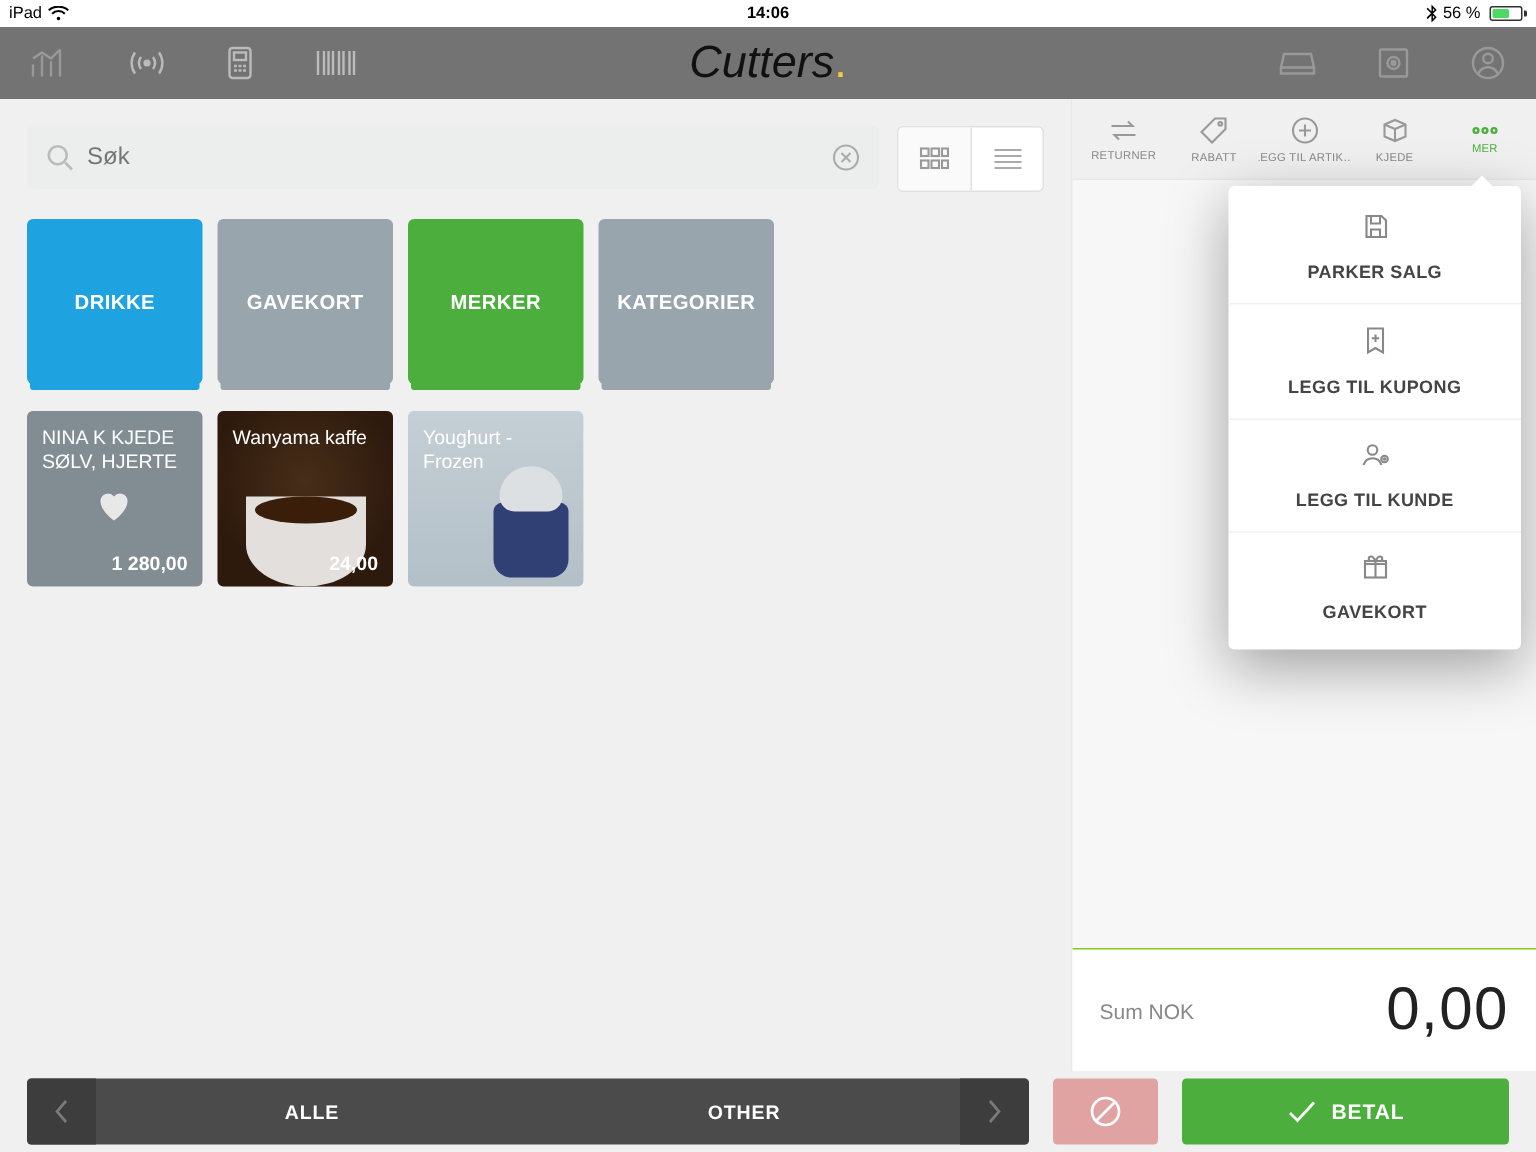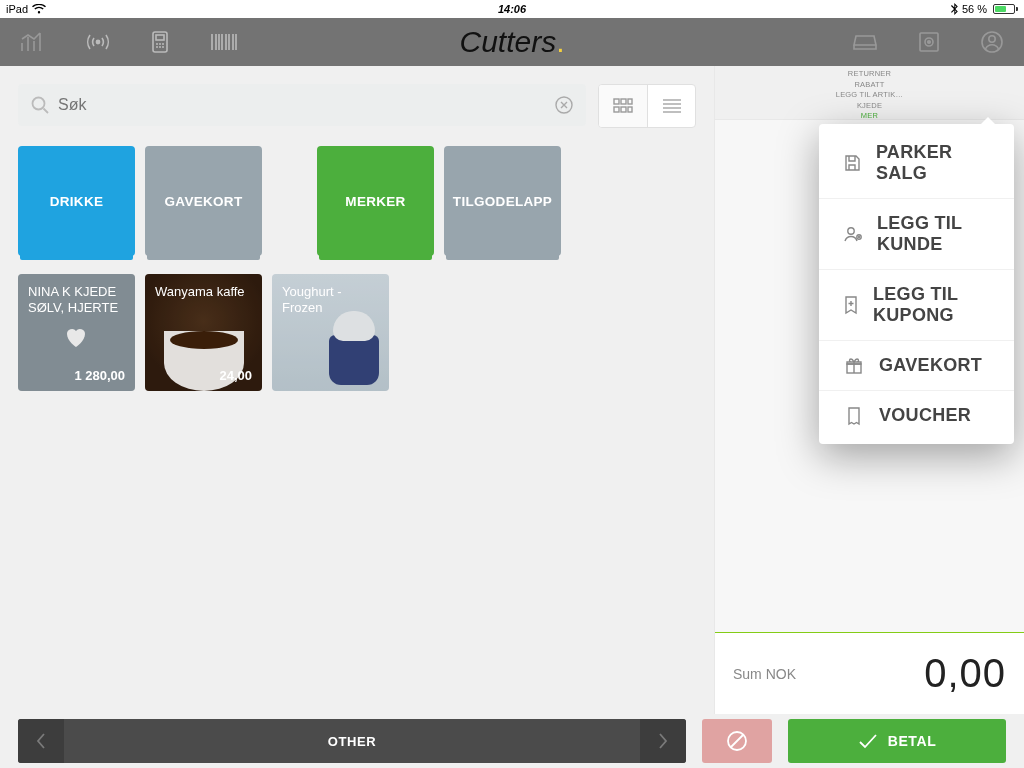--- a/index.html
+++ b/index.html
@@ -1,21 +1,21 @@
 <!DOCTYPE html>
 <html><head>
 <meta charset="utf-8">
 <style>
   * { margin: 0; padding: 0; box-sizing: border-box; font-family: -apple-system, "Helvetica Neue", Arial, sans-serif; }
   body { background: #f0f0f0; width: 1024px; height: 768px; overflow: hidden; position: relative; }
 
   
   .status-bar { height: 18px; background: #fff; display: flex; align-items: center; justify-content: space-between; padding: 0 6px; font-size: 11px; font-weight: 500; }
   .status-left, .status-right { display: flex; align-items: center; gap: 4px; }
-  .status-center { position: absolute; left: 50%; transform: translateX(-50%); font-weight: 600; font-style: italic; }
+  .status-center { position: absolute; left: 50%; transform: translateX(-50%); font-weight: 600; }
   .battery { display: inline-flex; align-items: center; }
   .battery-body { width: 22px; height: 10px; border: 1px solid #333; border-radius: 2px; position: relative; margin-left: 2px; }
   .battery-fill { position: absolute; left: 1px; top: 1px; bottom: 1px; width: 56%; background: #4cd964; border-radius: 1px; }
   .battery-tip { width: 2px; height: 4px; background: #333; margin-left: 1px; border-radius: 0 1px 1px 0; }
 
   
   .appbar { height: 48px; background: #737373; display: flex; align-items: center; justify-content: space-between; padding: 0 20px; position: relative; }
   .appbar-left, .appbar-right { display: flex; gap: 40px; align-items: center; }
   .appbar .icn { color: #888; }
   .logo { position: absolute; left: 50%; transform: translateX(-50%); font-family: "Brush Script MT", cursive; font-size: 30px; font-style: italic; color: #111; font-weight: 500; }
@@ -35,47 +35,47 @@
   .view-toggle { display: flex; background: #fff; border: 1px solid #e0e0e0; border-radius: 4px; overflow: hidden; }
   .view-btn { width: 48px; height: 42px; display: flex; align-items: center; justify-content: center; color: #888; }
   .view-btn.active { background: #fafafa; }
   .view-btn + .view-btn { border-left: 1px solid #e0e0e0; }
 
   
   .cat-row { display: flex; gap: 10px; margin-bottom: 18px; }
   .cat-tile { width: 117px; height: 110px; border-radius: 4px; display: flex; align-items: center; justify-content: center; font-size: 13.5px; font-weight: 700; letter-spacing: .3px; color: #fff; position: relative; box-shadow: 0 4px 0 -2px rgba(0,0,0,.15); }
   .cat-blue  { background: #1fa3e0; box-shadow: 0 6px 0 -2px #1fa3e0; }
   .cat-gray  { background: #98a5ad; box-shadow: 0 6px 0 -2px #98a5ad; }
-  .cat-green { background: #4caf3d; box-shadow: 0 6px 0 -2px #4caf3d; margin-left: 45px; }
+  .cat-green { background: #4caf3d; box-shadow: 0 6px 0 -2px #4caf3d; }
 
   
   .prod-row { display: flex; gap: 10px; }
   .prod-tile { width: 117px; height: 117px; border-radius: 4px; background: #9aa5ac; color: #fff; position: relative; overflow: hidden; background-size: cover; background-position: center; }
   .prod-tile .shade { position: absolute; inset: 0; background: rgba(100,110,118,.45); }
   .prod-name { position: absolute; top: 10px; left: 10px; right: 10px; font-size: 13px; font-weight: 500; line-height: 1.25; }
   .prod-price { position: absolute; bottom: 8px; right: 10px; font-size: 13px; font-weight: 700; }
   .prod-heart { position: absolute; top: 52px; left: 46px; color: #ddd; }
   .prod-tile.coffee { background: radial-gradient(circle at 50% 40%, #4a2f1a 0%, #2b180c 70%); }
   .coffee-cup { position:absolute; bottom:0; left:50%; transform:translateX(-50%); width:80px; height:60px; background:#fff; border-radius:0 0 40px 40px/0 0 28px 28px; }
   .coffee-cup::before { content:""; position:absolute; top:0; left:6px; right:6px; height:18px; background:#3a1d08; border-radius:50%; }
   .prod-tile.yogurt { background: linear-gradient(#dfe8ee,#c7d4db); }
   .yogurt-cup { position:absolute; bottom:6px; right:10px; width:50px; height:50px; background:#1a2a6c; border-radius:6px 6px 12px 12px; }
   .yogurt-top { position:absolute; bottom:50px; right:14px; width:42px; height:30px; background:#fff; border-radius:20px 20px 10px 10px; }
 
   
-  .rt-toolbar { height: 54px; background: #f0f0f0; display: flex; justify-content: space-around; align-items: center; border-bottom: 1px solid #e8e8e8; padding: 0 4px; flex-direction: column; }
+  .rt-toolbar { height: 54px; background: #f0f0f0; display: flex; justify-content: space-around; align-items: center; border-bottom: 1px solid #e8e8e8; padding: 0 4px; }
   .rt-btn { flex: 1; text-align: center; font-size: 7.5px; color: #888; letter-spacing: .2px; display: flex; flex-direction: column; align-items: center; gap: 3px; overflow: hidden; }
   .rt-btn.active { color: #4caf3d; }
   .rt-btn .lbl { white-space: nowrap; }
   .rt-btn svg { display:block; }
 
   
   .more-menu { position: absolute; top: 58px; right: 10px; width: 195px; background: #fff; border-radius: 4px; box-shadow: 0 12px 40px rgba(0,0,0,.35); padding: 4px 0; z-index: 20; }
   .more-menu::before { content:""; position:absolute; top:-7px; right:18px; width:0; height:0; border-left:8px solid transparent; border-right:8px solid transparent; border-bottom:8px solid #fff; }
-  .more-item { display: flex; align-items: center; gap: 14px; padding: 14px 24px; font-size: 18px; font-weight: 700; color: #444; letter-spacing: .3px; }
+  .more-item { display: flex; align-items: center; gap: 14px; padding: 14px 4px; font-size: 12px; font-weight: 700; color: #444; letter-spacing: .3px; flex-direction: column; }
   .more-item + .more-item { border-top: 1px solid #f0f0f0; }
   .more-item .mi-icon { color: #888; width: 22px; display: flex; justify-content: center; }
 
   
   .sum-row { margin-top: auto; background: #fff; padding: 18px 18px 18px 18px; display: flex; align-items: center; justify-content: space-between; border-top: 1px solid #84cc16; position: relative; }
   .sum-row::after{ content:""; position:absolute; left:0; right:0; bottom:-6px; height:12px;
     background: radial-gradient(circle at 6px 0, #fff 5px, transparent 5px) repeat-x; background-size:12px 12px; }
   .sum-label { font-size: 14px; color: #888; }
   .sum-value { font-size: 40px; font-weight: 300; color: #222; letter-spacing: 1px; }
 
@@ -210,21 +210,21 @@
       <div class="cat-tile cat-blue">
           <span>DRIKKE</span>
         </div>
       <div class="cat-tile cat-gray">
           <span>GAVEKORT</span>
         </div>
       <div class="cat-tile cat-green">
           <span>MERKER</span>
         </div>
       <div class="cat-tile cat-gray">
-          <span>TILGODELAPP</span>
+          <span>KATEGORIER</span>
         </div>
     </div>
 
     <div class="prod-row">
       <div class="prod-tile">
         <div class="shade"></div>
         <span class="icn prod-heart">
             <svg width="24" height="22" viewBox="0 0 24 22" fill="#e8e8e8">
               <path d="M12 21s-9-6-9-13a5 5 0 019-3 5 5 0 019 3c0 7-9 13-9 13z"></path>
             </svg>
@@ -287,74 +287,69 @@
     </div>
 
     <div class="more-menu">
       <div class="more-item">
           <span class="mi-icon">
             <svg width="18" height="18" viewBox="0 0 18 18" fill="none" stroke="#888" stroke-width="1.4">
               <path d="M3 2h10l3 3v11H3zM6 2v5h6V2M6 16v-5h6v5"></path>
             </svg>
           </span>
           <span>PARKER SALG</span>
+        </div>
+      <div class="more-item">
+          <span class="mi-icon">
+            <svg width="16" height="20" viewBox="0 0 16 20" fill="none" stroke="#888" stroke-width="1.4">
+              <path d="M3 2h10v16l-5-3-5 3zM8 6v5M5.5 8.5h5"></path>
+            </svg>
+          </span>
+          <span>LEGG TIL KUPONG</span>
         </div>
       <div class="more-item">
           <span class="mi-icon">
             <svg width="20" height="18" viewBox="0 0 20 18" fill="none" stroke="#888" stroke-width="1.4">
               <circle cx="8" cy="6" r="3.2"></circle>
               <path d="M2 16c1-3 3.4-4.5 6-4.5S13 13 14 16"></path>
               <circle cx="16" cy="12" r="2.2"></circle>
               <path d="M16 10.8v2.4M14.8 12h2.4"></path>
             </svg>
           </span>
           <span>LEGG TIL KUNDE</span>
         </div>
       <div class="more-item">
           <span class="mi-icon">
-            <svg width="16" height="20" viewBox="0 0 16 20" fill="none" stroke="#888" stroke-width="1.4">
-              <path d="M3 2h10v16l-5-3-5 3zM8 6v5M5.5 8.5h5"></path>
-            </svg>
-          </span>
-          <span>LEGG TIL KUPONG</span>
-        </div>
-      <div class="more-item">
-          <span class="mi-icon">
             <svg width="20" height="18" viewBox="0 0 20 18" fill="none" stroke="#888" stroke-width="1.4">
               <rect x="3" y="7" width="14" height="9"></rect>
               <path d="M3 7h14V5H3zM10 5v11M7 5c-2 0-2-3 0-3 1.5 0 3 3 3 3M13 5c2 0 2-3 0-3-1.5 0-3 3-3 3"></path>
             </svg>
           </span>
           <span>GAVEKORT</span>
-        </div>
-      <div class="more-item">
-          <span class="mi-icon">
-            <svg width="16" height="20" viewBox="0 0 16 20" fill="none" stroke="#888" stroke-width="1.4">
-              <path d="M3 2h10v16l-2.5-1.5L8 18l-2.5-1.5L3 18z"></path>
-            </svg>
-          </span>
-          <span>VOUCHER</span>
         </div>
     </div>
 
     <div class="sum-row">
       <span class="sum-label">Sum NOK</span>
       <span class="sum-value">0,00</span>
     </div>
   </div>
 </div>
 
 <div class="bottom">
   <div class="segbar">
     <div class="seg-arrow">
         <svg width="12" height="18" viewBox="0 0 12 18" fill="none" stroke="#7a7a7a" stroke-width="1.8">
           <path d="M9 2 3 9l6 7"></path>
         </svg>
       </div>
     <div class="seg-btn">
+        <span>ALLE</span>
+      </div>
+    <div class="seg-btn">
         <span>OTHER</span>
       </div>
     <div class="seg-arrow">
         <svg width="12" height="18" viewBox="0 0 12 18" fill="none" stroke="#7a7a7a" stroke-width="1.8">
           <path d="M3 2l6 7-6 7"></path>
         </svg>
       </div>
   </div>
   <div class="cancel-btn">
     <span class="icn">

